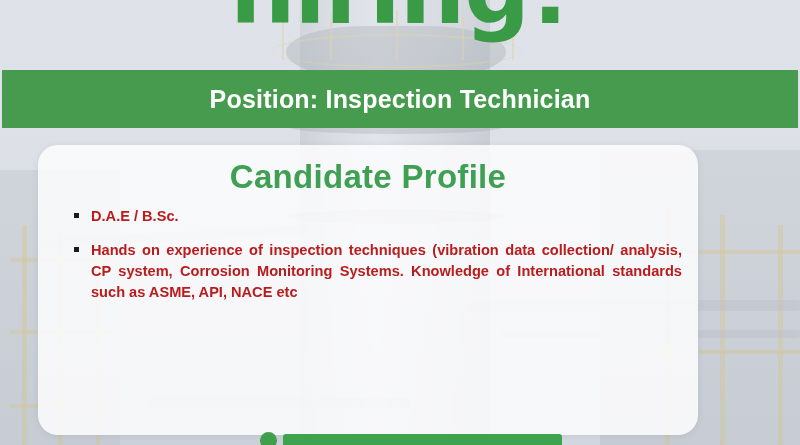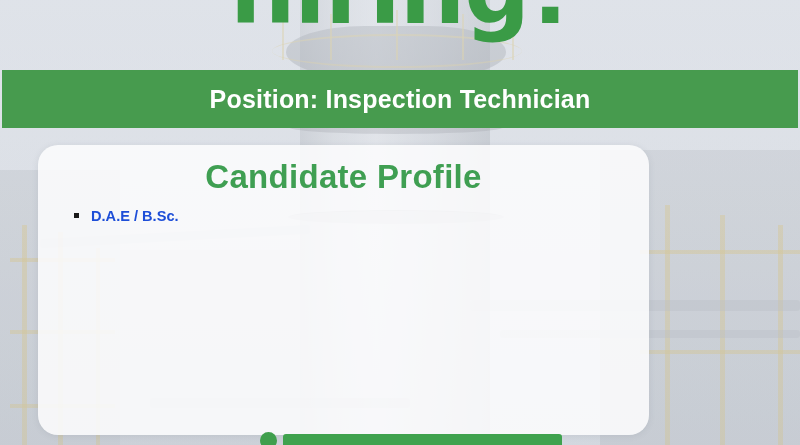--- a/index.html
+++ b/index.html
@@ -140,21 +140,21 @@
     font-size: 25px;
     letter-spacing: .2px;
     white-space: nowrap;
   }
 
   
   #profile-card {
     position: absolute;
     left: 38px;
     top: 145px;
-    width: 611px;
+    width: 660px;
     height: 290px;
     background: rgba(252,252,253,0.88);
     border-radius: 20px;
     box-shadow: 0 1px 6px rgba(90,100,115,0.13);
     overflow: hidden;
   }
   #card-title {
     margin: 13px 0 0 0;
     text-align: center;
     color: #3f9f52;
@@ -165,21 +165,21 @@
   }
   #bullet-list {
     list-style: none;
     margin: 10px 0 0 0;
     padding: 0 16px 0 32px;
   }
   #bullet-list li {
     position: relative;
     margin: 0 0 13px 0;
     padding-left: 21px;
-    color: #1d4ed8;
+    color: #b91c1c;
     font-family: "Liberation Sans", sans-serif;
     font-weight: bold;
     font-size: 14.6px;
     line-height: 1.45;
     text-align: justify;
   }
   #bullet-list li.no-justify {
     text-align: left;
   }
   #bullet-list li::before {
@@ -267,20 +267,21 @@
   <div id="headline">hiring!</div>
 
   <div id="position-bar">
     <span id="position-text">Position: Inspection Technician</span>
   </div>
 
   <div id="profile-card">
     <div id="card-title">Candidate Profile</div>
     <ul id="bullet-list">
       <li class="no-justify">D.A.E / B.Sc.</li>
+      <li>Hands on experience of inspection techniques (vibration data collection/ analysis, CP system, Corrosion Monitoring Systems. Knowledge of International standards such as ASME, API, NACE etc</li>
     </ul>
   </div>
 
   <div id="apply-row">
     <div id="apply-dot"></div>
     <div id="apply-bar"></div>
   </div>
 
 </div>
 

